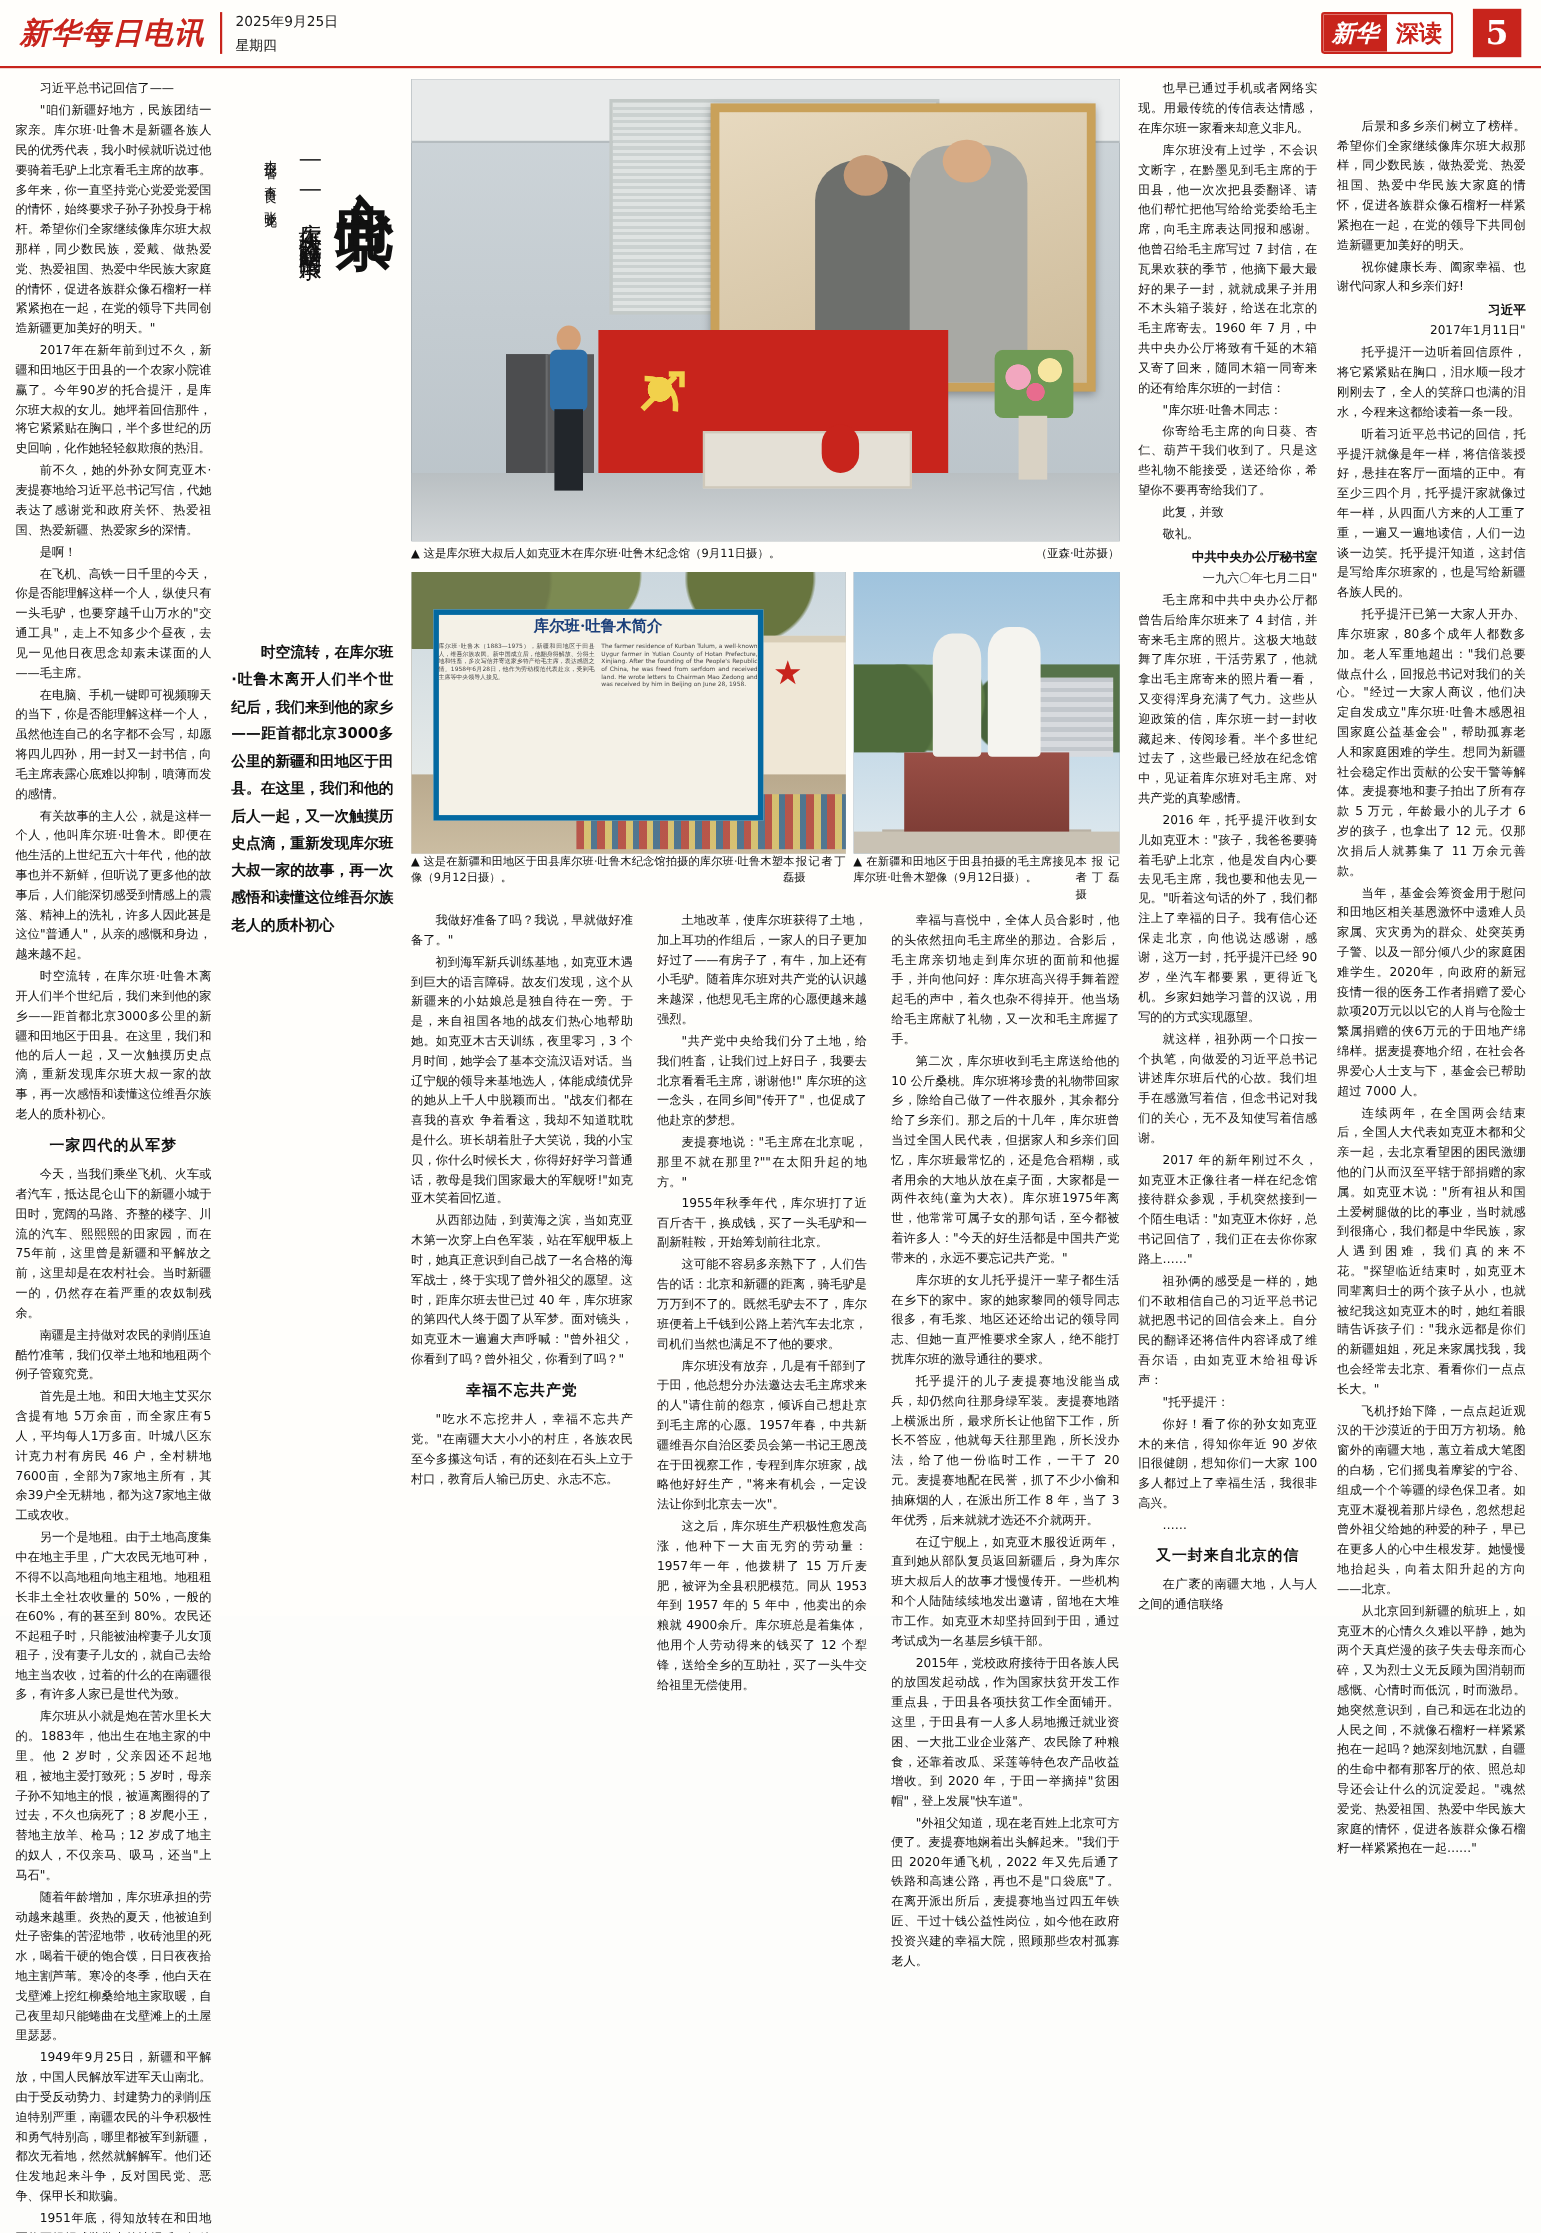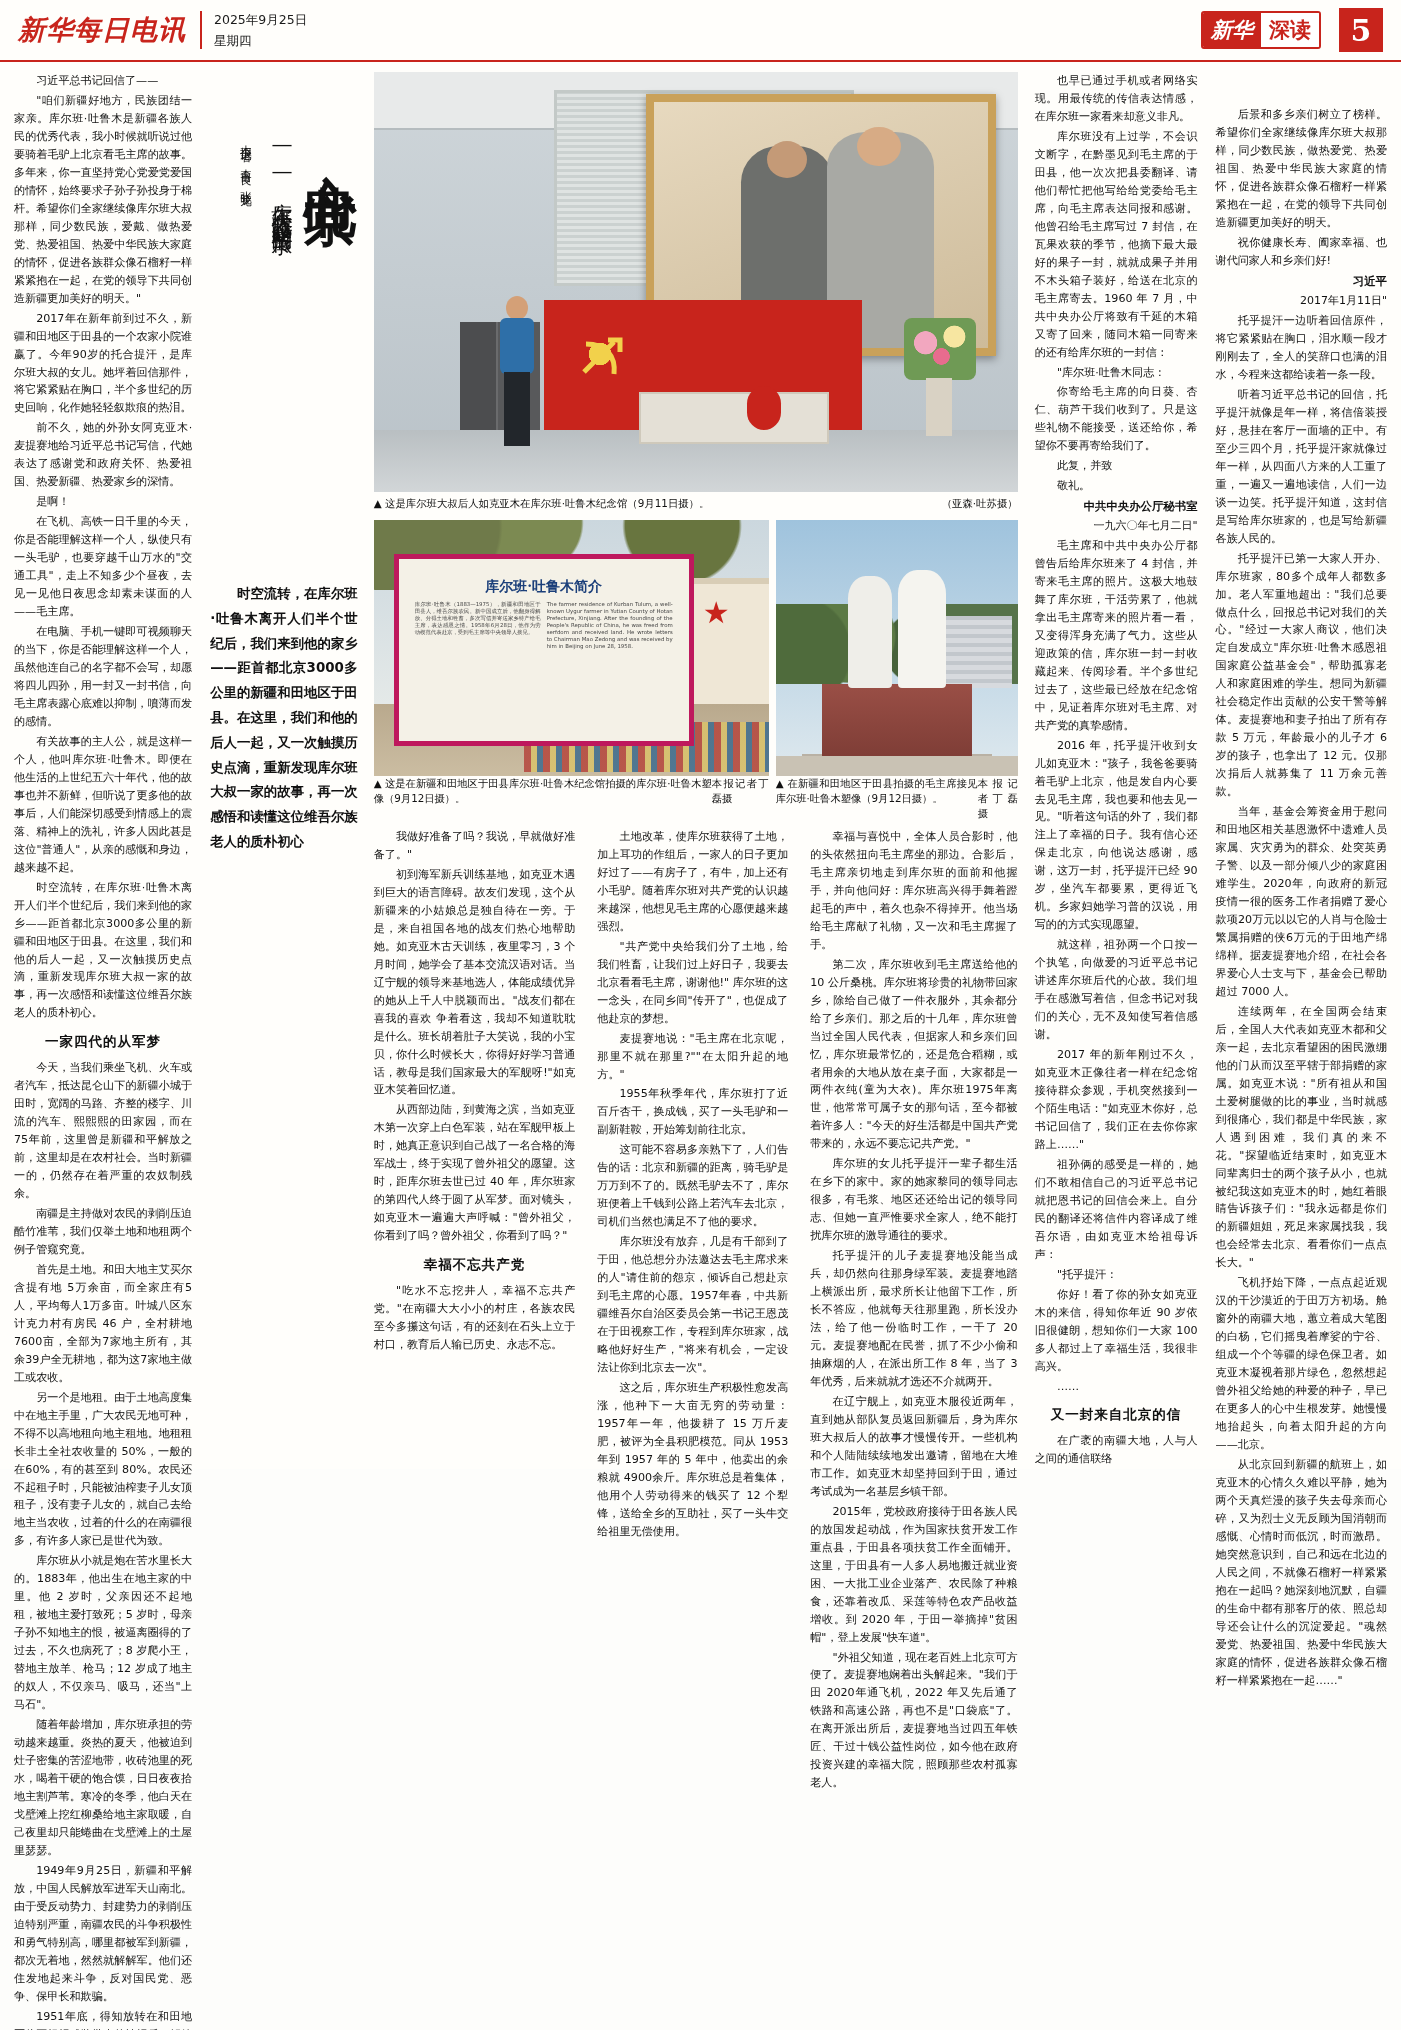--- a/index.html
+++ b/index.html
@@ -274,22 +274,22 @@
   .mh-flowers .bq { position:absolute; left: 8px; top: 0; width: 72px; height: 62px; background: radial-gradient(circle at 30% 40%, #f2a7bf 0 18%, transparent 19%), radial-gradient(circle at 70% 30%, #f7e6a1 0 16%, transparent 17%), radial-gradient(circle at 52% 62%, #e86c8e 0 15%, transparent 16%), #6f9a55; border-radius: 8px; }
   .mh-flowers .stand { position:absolute; left: 30px; top: 60px; width: 26px; height: 58px; background: #d9d2c4; }
   .mh-table { position: absolute; left: 50%; bottom: 48px; transform: translateX(-30%); width: 190px; height: 52px; background: #e4e0d6; border: 2px solid #cfc9bb; }
   .mh-lantern { position: absolute; left: 58%; bottom: 62px; width: 34px; height: 44px; background: #c8241c; border-radius: 50%/40%; }
 
   
   .pb-sky { position: absolute; inset: 0; background: linear-gradient(#cbd7de,#eef0ec); }
   .pb-tree { position: absolute; left: 0; top: 0; width: 100%; height: 70px; background: radial-gradient(circle at 12% 10%, #6f7a4a 0 22%, transparent 23%), radial-gradient(circle at 40% 4%, #7c8a52 0 20%, transparent 21%), radial-gradient(circle at 78% 8%, #68753f 0 18%, transparent 19%); }
   .pb-board {
     position: absolute; left: 20px; top: 34px; width: 300px; height: 192px;
-    background: #f4f1e7; border: 5px solid #be185d;
-    padding: 16px;
+    background: #f4f1e7; border: 5px solid #0369a1;
+    padding: 0;
   }
   .pb-board h4 { margin: 0 0 4px 0; font-size: 14px; color: #1b3f7a; text-align: center; font-family: "DejaVu Serif", serif; }
   .pb-board .cols { display: flex; gap: 6px; margin-top: 3px; }
   .pb-board .cols div { flex: 1; font-size: 5.4px; line-height: 1.3; color: #444; }
   .pb-wall { position: absolute; right: 0; top: 58px; width: 210px; height: 130px; background: #efe7d6; border-top: 6px solid #d8cdb6; }
   .pb-star { position: absolute; right: 66px; top: 78px; width: 0; height: 0; color: #c8241c; font-size: 30px; line-height: 1; }
   .pb-ground { position: absolute; left: 0; bottom: 0; width: 100%; height: 72px; background: linear-gradient(#b9a98d,#cbbda2); }
   .pb-carpet { position: absolute; left: 150px; bottom: 4px; width: 260px; height: 50px; background: repeating-linear-gradient(90deg,#b5453c 0 7px,#d9c26a 7px 13px,#3c6b8e 13px 19px); opacity:.85; }
   .pb-donkey { position: absolute; left: 214px; bottom: 52px; width: 78px; height: 46px; }
   .pb-donkey .body { position:absolute; left:0; top: 10px; width: 54px; height: 24px; background: #6d6459; border-radius: 8px; }

